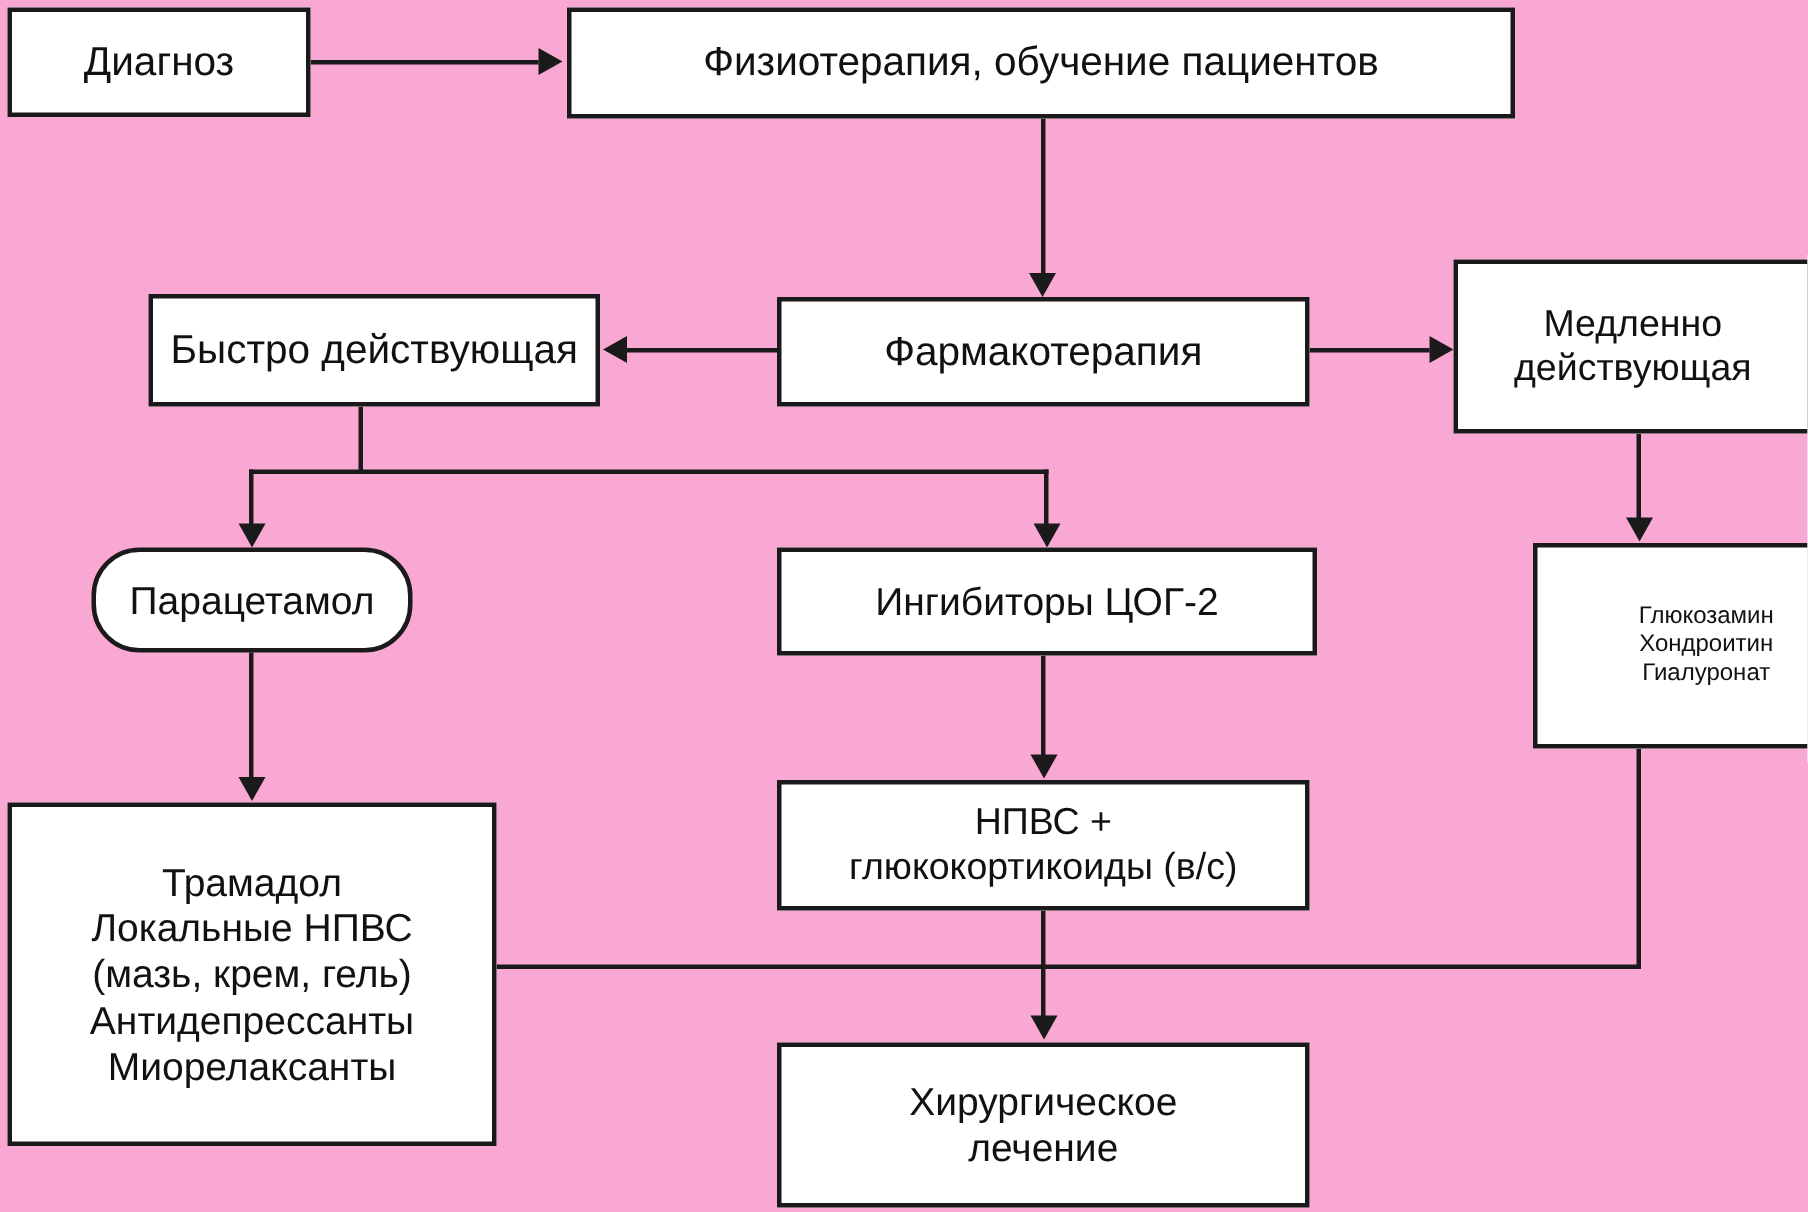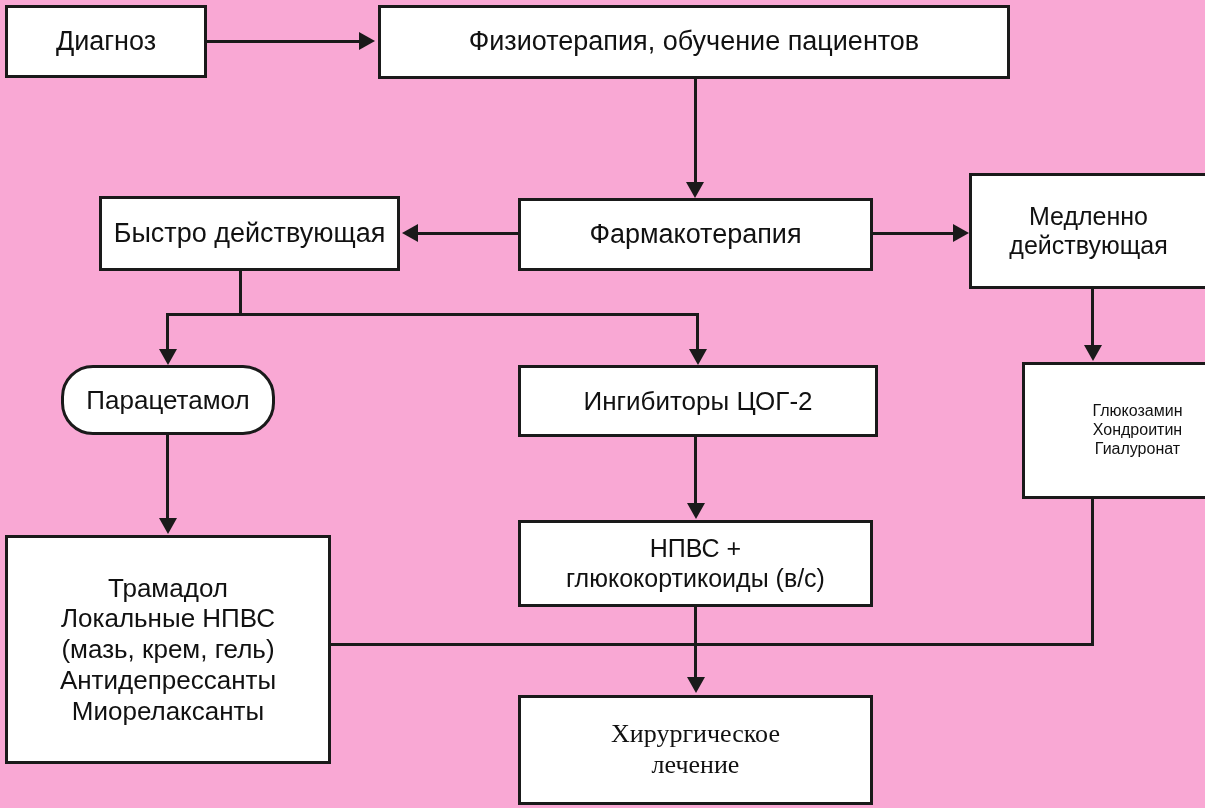--- a/index.html
+++ b/index.html
@@ -37,21 +37,21 @@
   #n-diagnosis      { left:5px;   top:5px;   width:202px; height:73px;  font-size:27px; }
   #n-physio         { left:378px; top:5px;   width:632px; height:74px;  font-size:27px; }
   #n-pharma         { left:518px; top:198px; width:355px; height:73px;  font-size:27px; }
   #n-fast           { left:99px;  top:196px; width:301px; height:75px;  font-size:27px; }
   #n-slow           { left:969px; top:173px; width:239px; height:116px; font-size:25px; }
   #n-paracetamol    { left:61px;  top:365px; width:214px; height:70px;  font-size:26px;border-radius:32px; }
   #n-cox2           { left:518px; top:365px; width:360px; height:72px;  font-size:26px; }
   #n-chondro        { left:1022px; top:362px; width:231px; height:137px; font-size:16px; }
   #n-tramadol       { left:5px;   top:535px; width:326px; height:229px; font-size:26px; }
   #n-nsaid          { left:518px; top:520px; width:355px; height:87px;  font-size:25px; }
-  #n-surgery        { left:518px; top:695px; width:355px; height:110px; font-size:26px;font-family:Liberation Serif, serif; }
+  #n-surgery        { left:518px; top:695px; width:355px; height:110px; font-size:26px; }
 
   
   .hline, .vline {
     position: absolute;
     background: #1a1a1a;
     z-index: 1;
   }
   .hline { height: 3px; }
   .vline { width: 3px; }
   .arrowhead {

